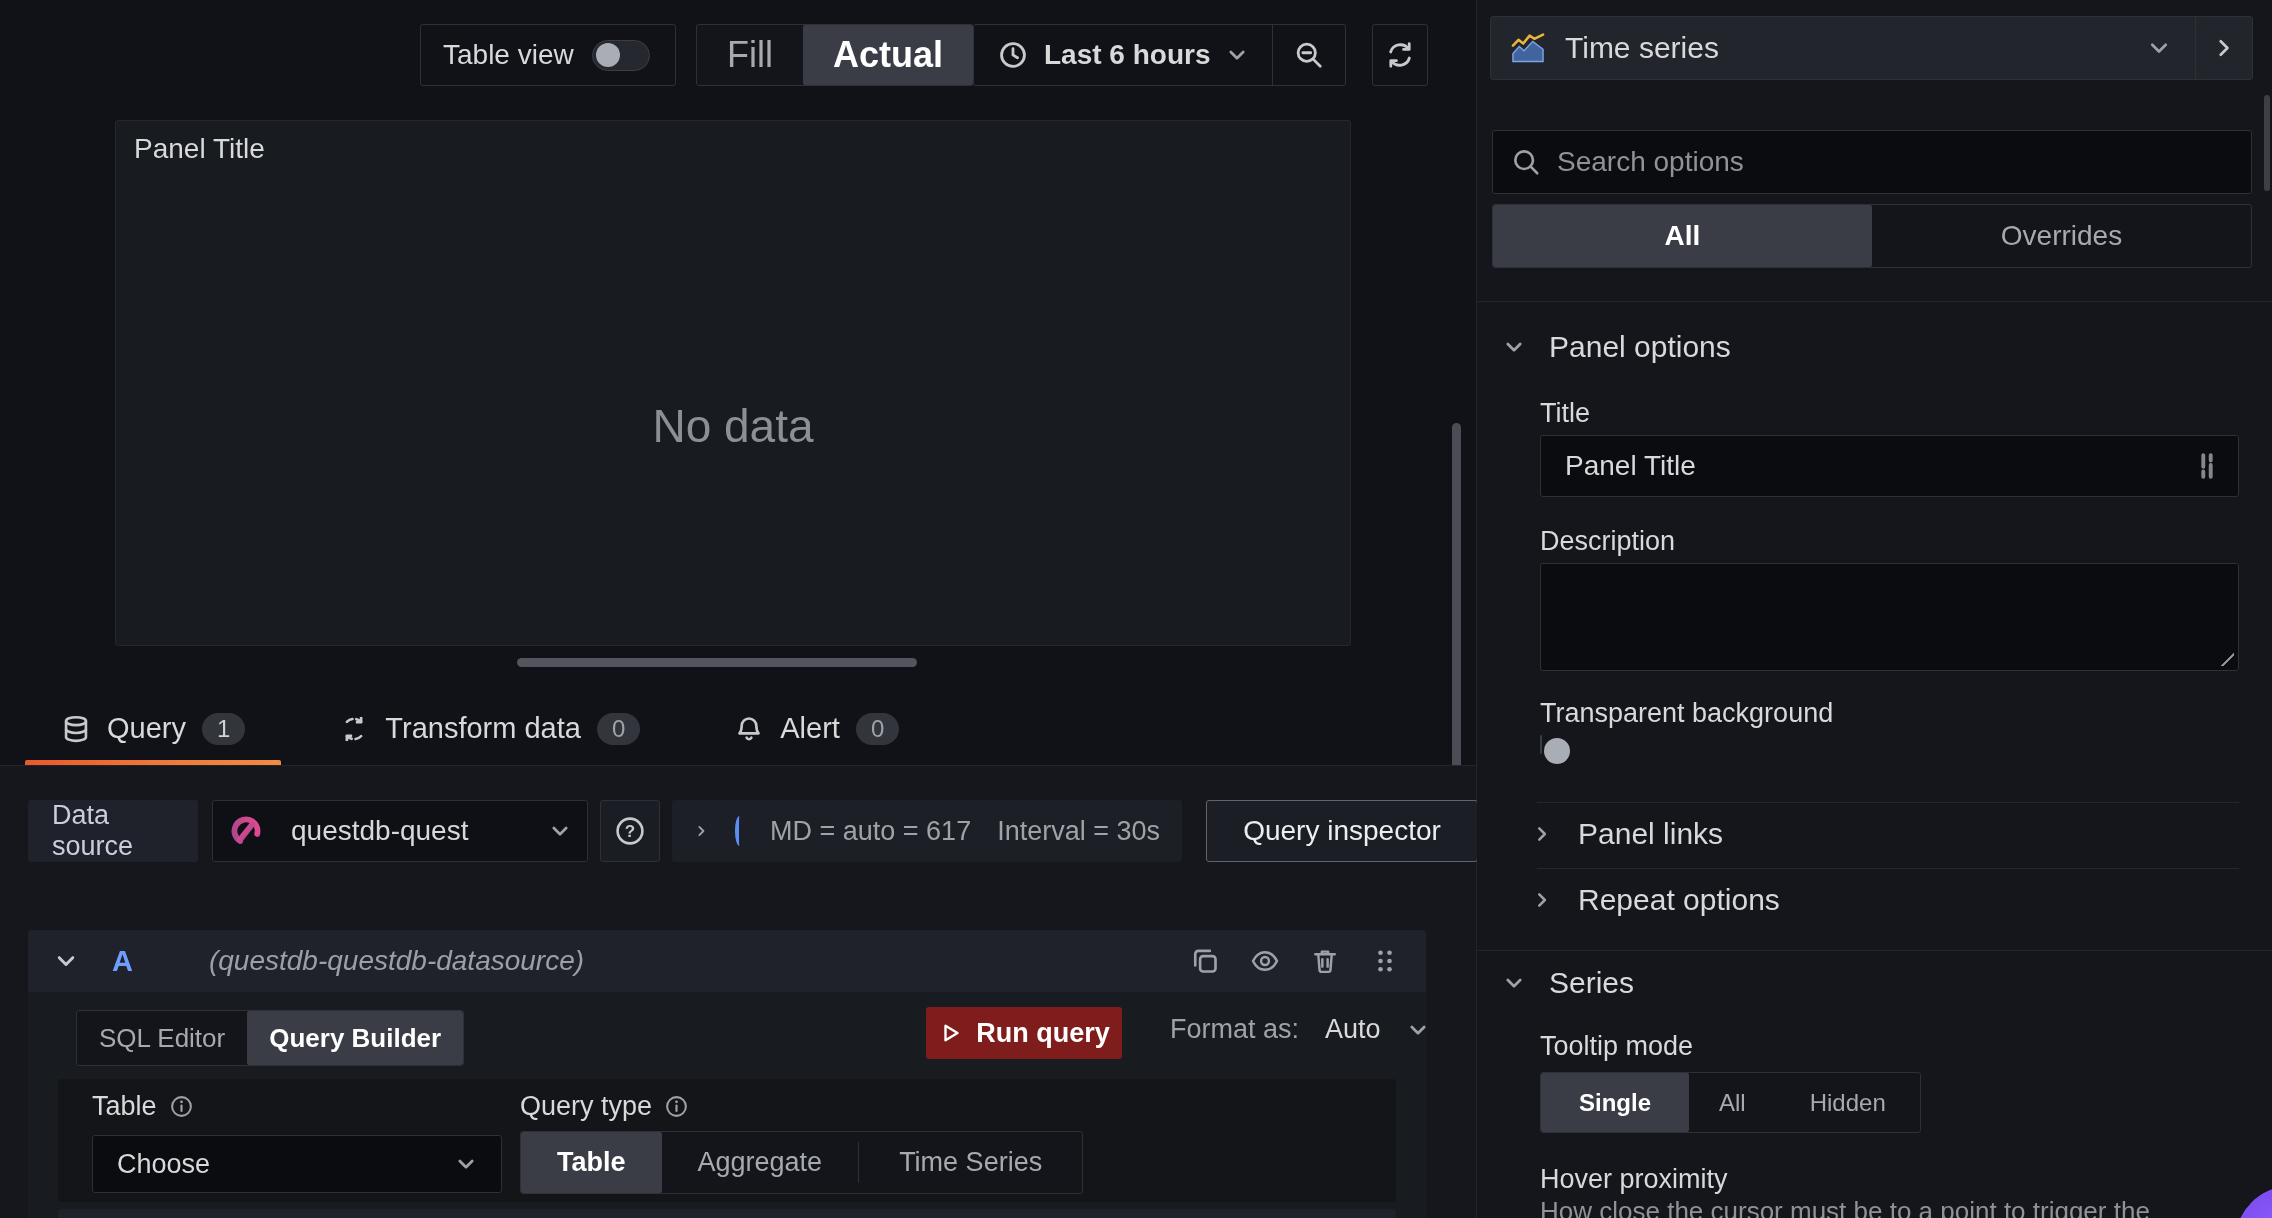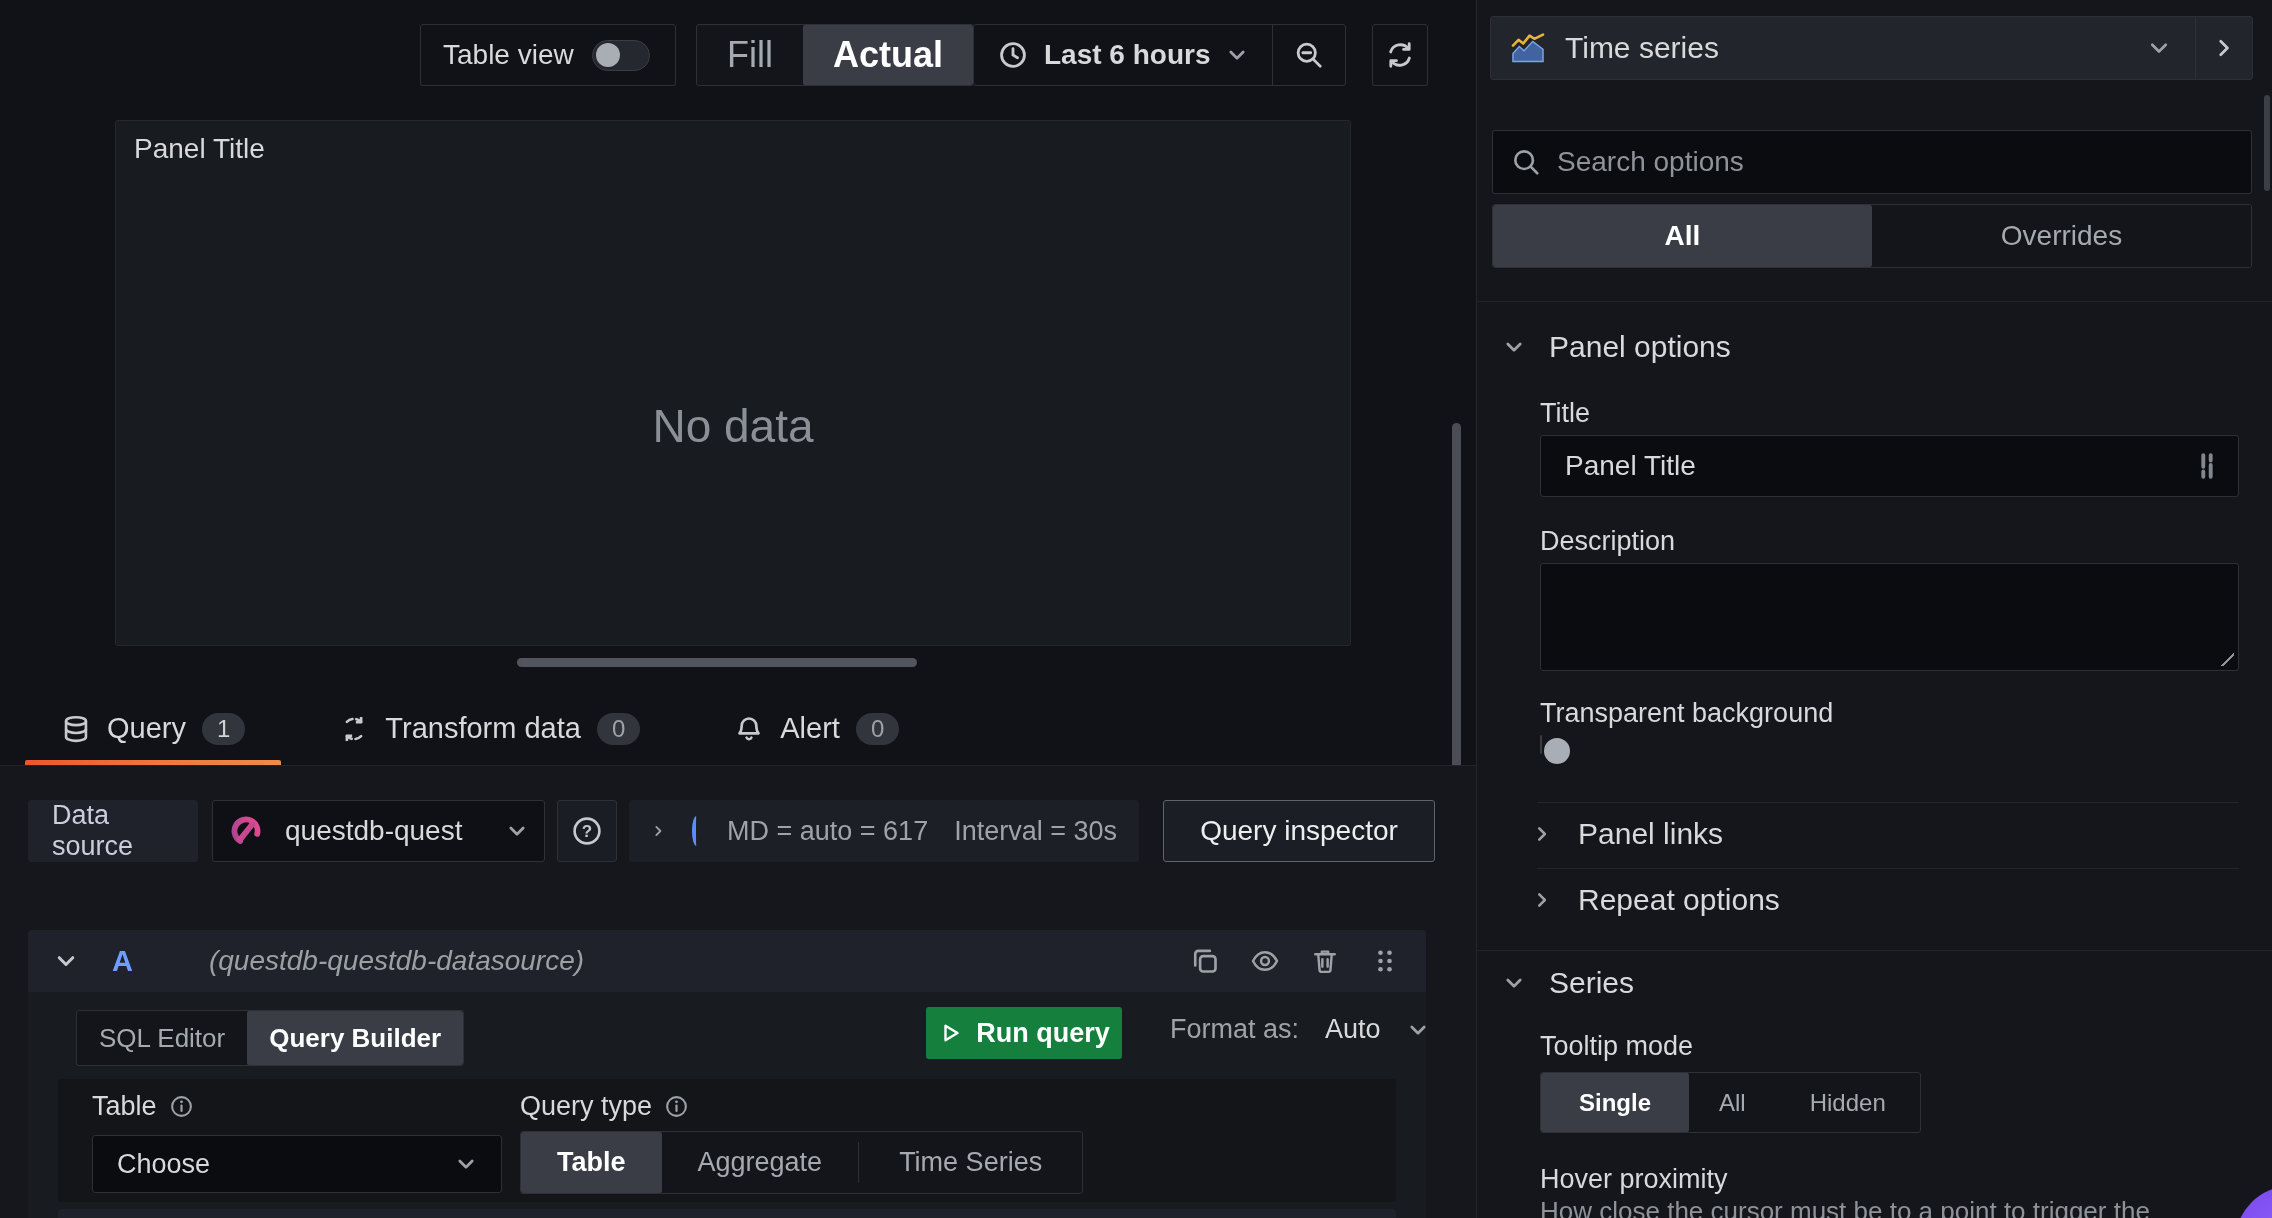--- a/index.html
+++ b/index.html
@@ -48,40 +48,40 @@
   .badge{background:#32353c;border-radius:18px;padding:4px 15px;font-size:24px;color:#9fa3a8;line-height:1;}
   .badge.hot{color:#d2d3d5;}
   .tab.active::after{content:"";position:absolute;left:0;right:0;bottom:0;height:7px;border-radius:2px;
       background:linear-gradient(90deg,#ea582c 0%,#ee7a3a 55%,#f08b45 100%);}
 
   
   .qsection{position:absolute;left:0;top:765px;width:1476px;height:453px;background:#15171d;border-top:1px solid #23252b;}
   .ds-row{position:absolute;left:28px;top:34px;height:62px;display:flex;align-items:stretch;}
   .ds-label{width:170px;background:#1f222a;border-radius:3px;display:flex;align-items:center;padding:0 24px;
             font-size:27px;color:#ccccdc;margin-right:14px;}
-  .ds-picker{width:333px;background:#0f1015;border:1px solid #2e3036;border-radius:3px;display:flex;align-items:center;
-             gap:22px;padding:0 16px;font-size:28px;font-weight:500;color:#d8d9da;margin-right:12px;}
+  .ds-picker{width:376px;background:#0f1015;border:1px solid #2e3036;border-radius:3px;display:flex;align-items:center;
+             gap:28px;padding:0 16px;font-size:28px;font-weight:500;color:#d8d9da;margin-right:12px;}
   .ds-picker .chev{margin-left:auto;}
   .help-btn{width:60px;border:1px solid #2e3036;background:#1b1d24;border-radius:3px;display:flex;align-items:center;
             justify-content:center;margin-right:12px;}
   .opts-group{width:510px;background:#1c1f26;border-radius:3px;display:flex;align-items:center;gap:26px;
               padding:0 22px;color:#9fa3a8;font-size:27px;margin-right:24px;white-space:nowrap;}
   .blue-arc{width:12px;height:30px;border-left:4px solid #5b8df5;border-radius:50%;}
   .qi-btn{width:272px;border:1px solid #60636b;background:#1b1e24;border-radius:3px;display:flex;align-items:center;
           justify-content:center;font-size:28px;font-weight:500;color:#eceef0;white-space:nowrap;}
 
   .qrow{position:absolute;left:28px;top:164px;width:1398px;height:289px;background:#181b1f;border-radius:4px 4px 0 0;}
   .qrow-head{height:62px;background:#1f222a;border-radius:4px 4px 0 0;display:flex;align-items:center;padding:0 26px;}
   .refid{color:#6e9fff;font-weight:600;font-size:29px;margin-left:34px;}
   .ds-note{font-style:italic;color:#9aa0a6;font-size:28px;margin-left:76px;}
   .head-icons{margin-left:auto;display:flex;align-items:center;gap:30px;}
 
   .mode-group{position:absolute;left:48px;top:80px;height:56px;}
   .mode-group .seg{font-size:26px;padding:0 22px;}
-  .run-btn{position:absolute;left:898px;top:77px;width:196px;height:52px;background:#15803d;border-radius:3px;
+  .run-btn{position:absolute;left:898px;top:77px;width:196px;height:52px;background:#7f1d1d;border-radius:3px;
            color:#fff;font-weight:600;font-size:27px;display:flex;align-items:center;justify-content:center;gap:14px;white-space:nowrap;}
   .format-row{position:absolute;left:1142px;top:84px;display:flex;align-items:center;gap:26px;font-size:27px;color:#9fa3a8;white-space:nowrap;}
   .format-val{color:#d8d9da;}
 
   .builder{position:absolute;left:30px;top:149px;width:1338px;height:123px;background:#131519;border-radius:3px;}
   .b-label{position:absolute;top:12px;display:flex;align-items:center;gap:12px;font-size:27px;font-weight:500;color:#d8d9da;}
   .choose{position:absolute;left:34px;top:56px;width:410px;height:58px;background:#0b0c0f;border:1px solid #2e3036;
           border-radius:3px;display:flex;align-items:center;justify-content:space-between;padding:0 24px;font-size:27px;color:#d8d9da;}
   .qtype{position:absolute;left:462px;top:52px;height:63px;}
   .qtype .seg{font-size:27px;}

